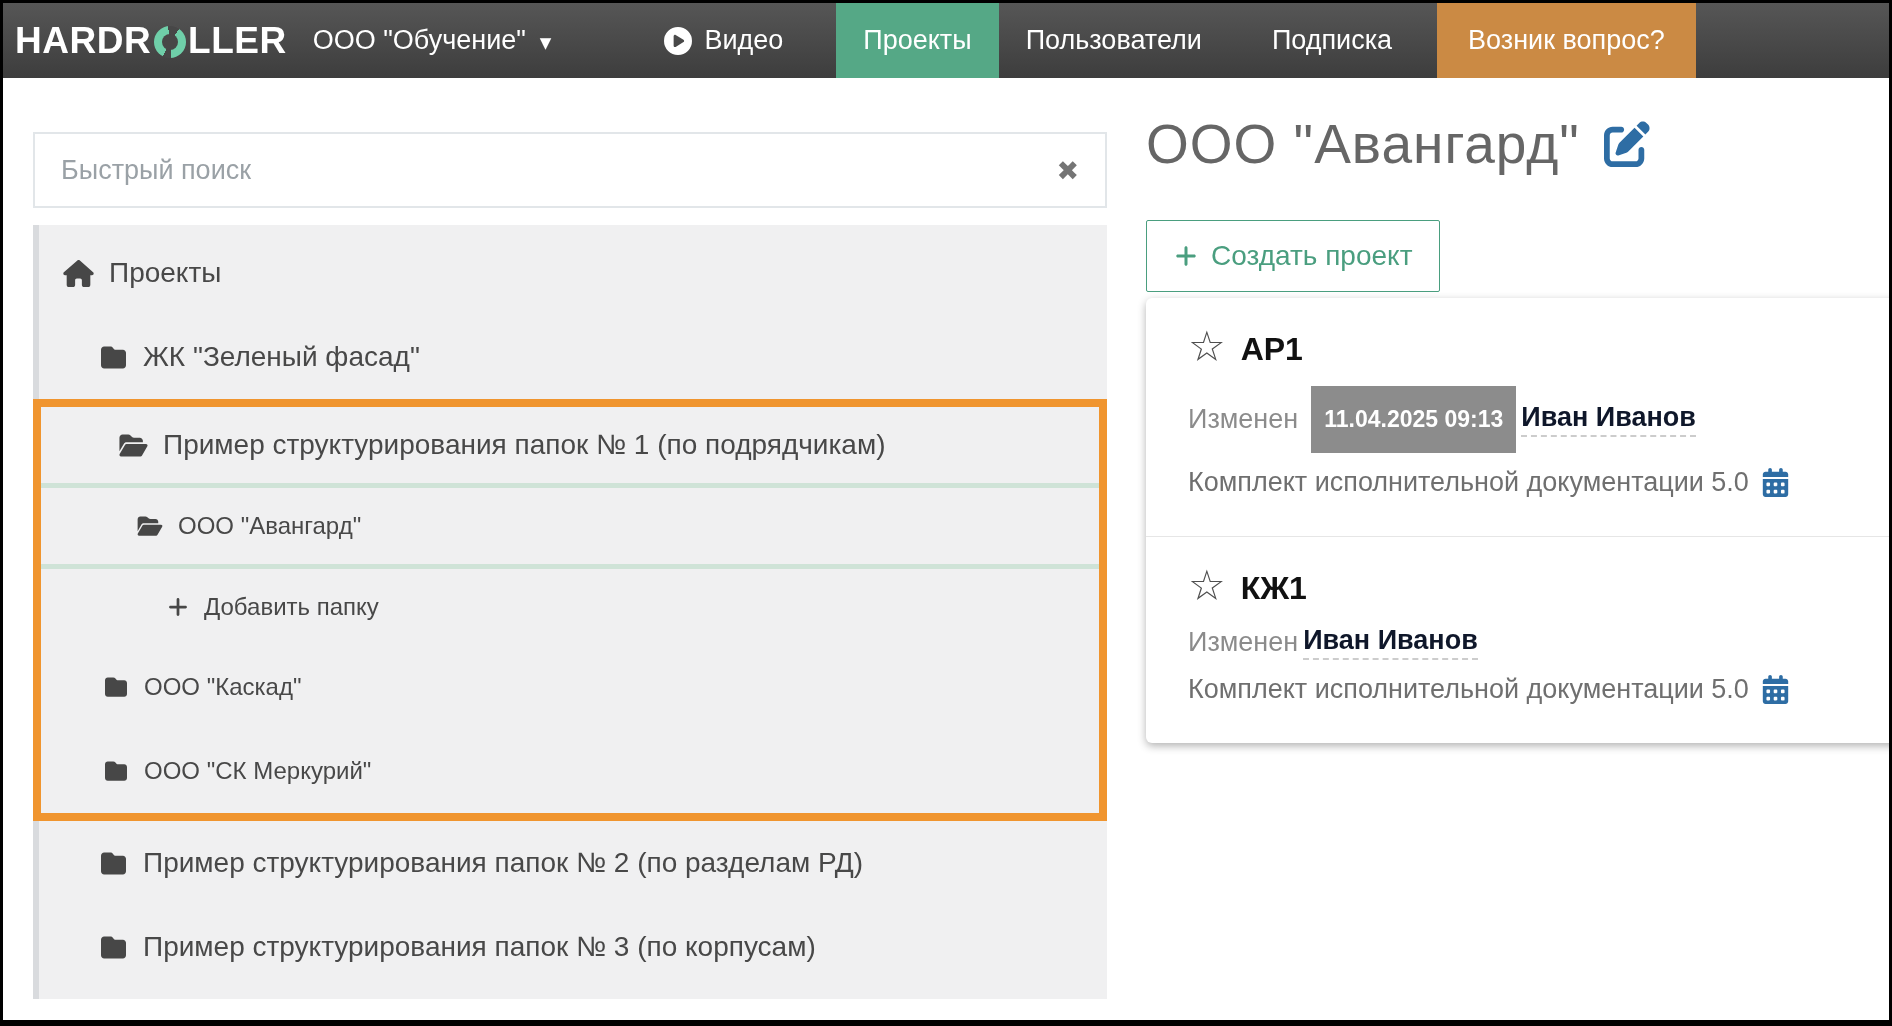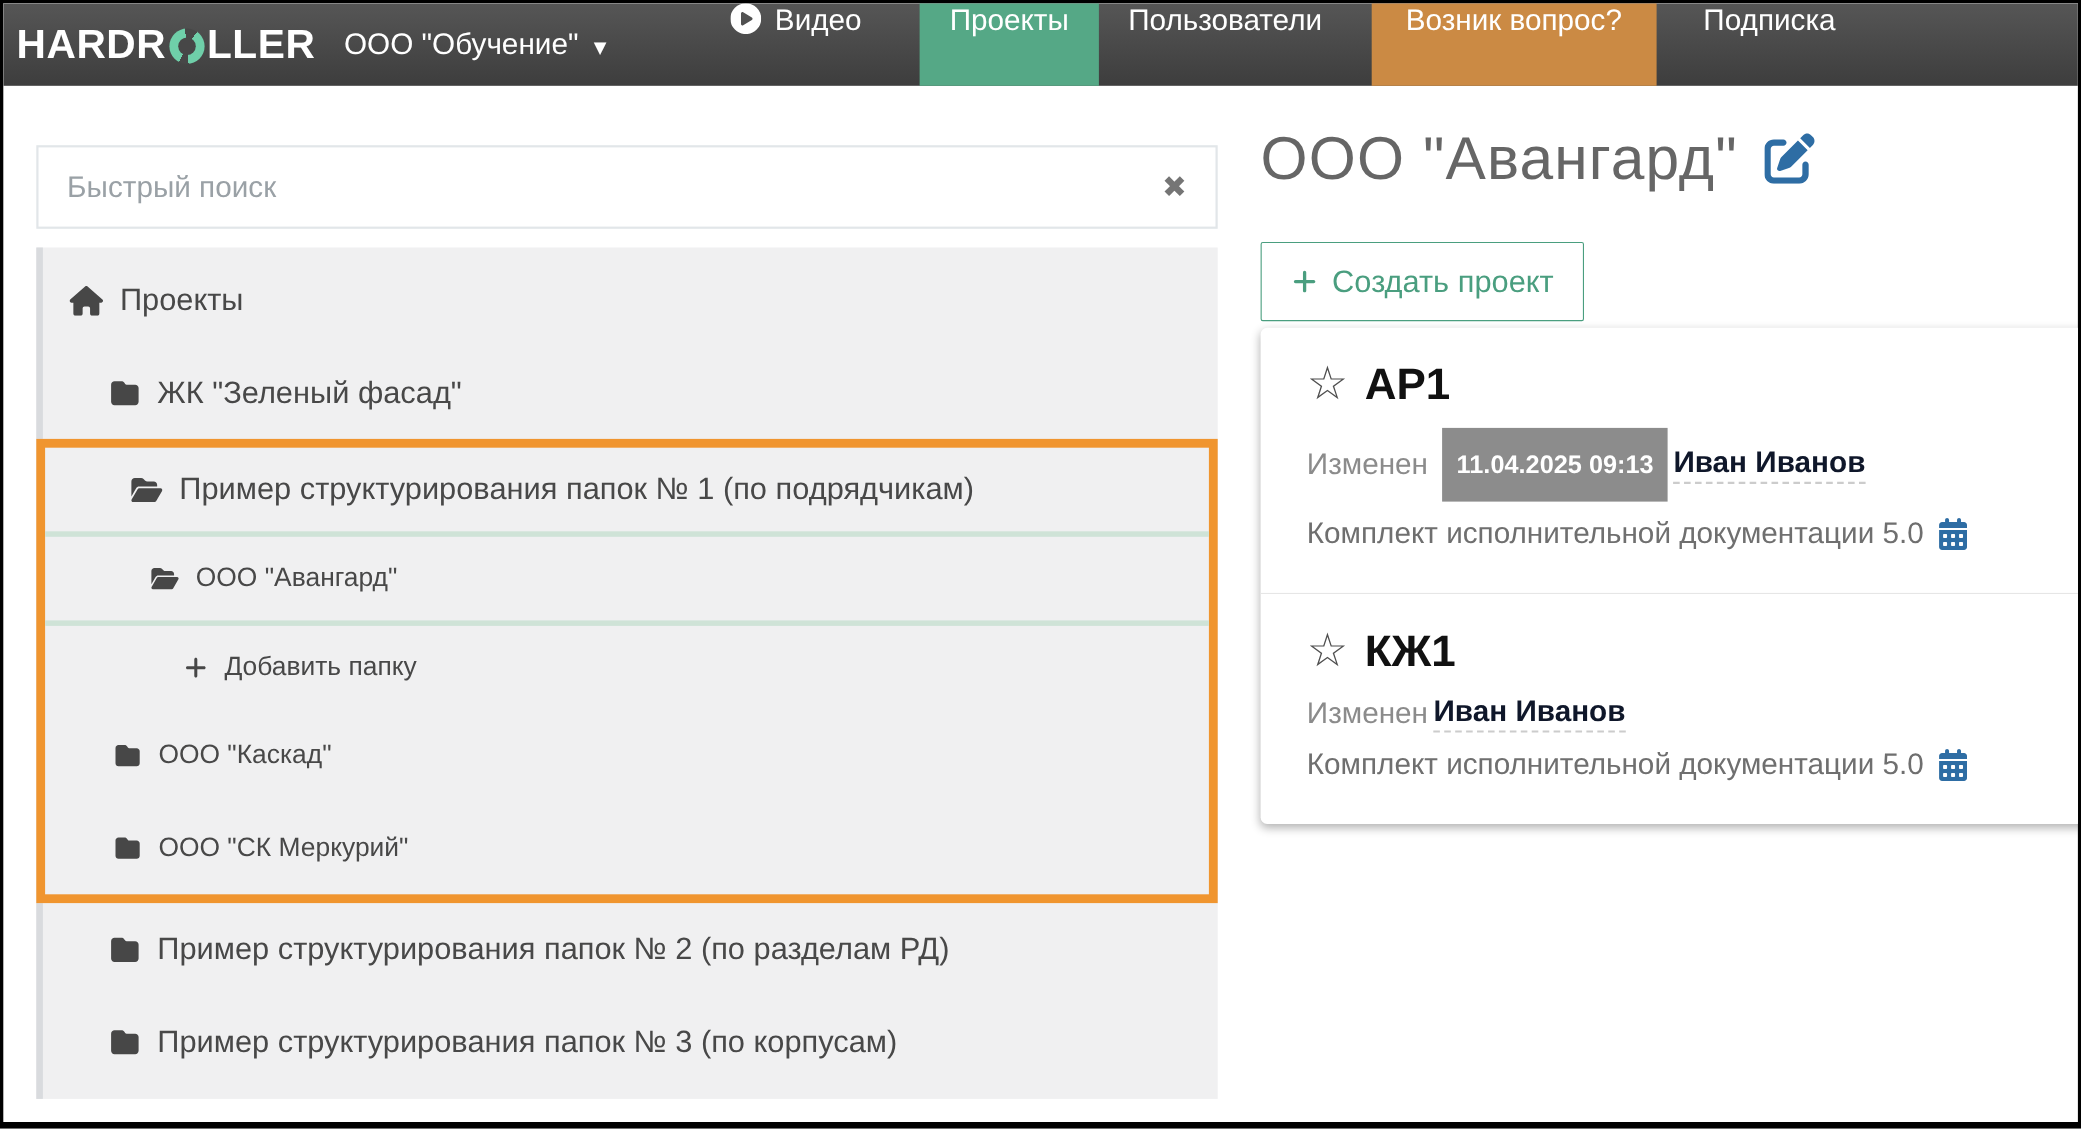--- a/index.html
+++ b/index.html
@@ -34,21 +34,21 @@
   }
   .logo-ring::after {
     content:""; position:absolute; inset:8px; border-radius:50%; background:#474747;
   }
   .nav-org {
     display:flex; align-items:center; gap:14px;
     font-size:27px; padding:0 40px 0 6px; cursor:pointer;
   }
   .nav-org .caret { font-size:15px; padding-top:4px; }
   .nav-item {
-    display:flex; align-items:flex-start;
+    display:flex; align-items:center;
     padding:0 27px; font-size:27px; cursor:pointer; white-space:nowrap;
   }
   .nav-video { gap:12px; margin-left:46px; }
   .nav-video svg { width:28px; height:28px; fill:#fff; }
   .nav-projects { margin-left:26px; background:#55a886; }
   .nav-subscription { margin-left:16px; }
   .nav-help { margin-left:18px; background:#cb8a44; padding:0 31px; }
 
   
   .content { display:flex; align-items:flex-start; }
@@ -118,21 +118,21 @@
   .cards {
     margin-top:6px; margin-right:-14px;
     background:#fff; border-radius:6px;
     box-shadow:0 3px 9px rgba(0,0,0,.3);
     position:relative;
   }
   .card { padding:30px 42px 38px; }
   .card + .card { border-top:1px solid #e6e6e6; }
   .card-name-row { display:flex; align-items:center; }
   .star { font-size:42px; line-height:1; color:#4f4f4f; margin-right:15px; cursor:pointer; position:relative; top:-2px; }
-  .pname { font-size:40px; font-weight:bold; color:#111; cursor:pointer; }
+  .pname { font-size:32px; font-weight:bold; color:#111; cursor:pointer; }
   .meta-row { margin-top:16px; display:flex; align-items:center; font-size:27px; }
   .meta-label { color:#8b8b8b; }
   .badge {
     margin-left:13px; background:#8c8c8c; color:#fff;
     font-size:23px; font-weight:bold; padding:20px 13px; white-space:nowrap;
   }
   .author {
     margin-left:5px; color:#0f172a;
     border-bottom:2px dashed #ccc; padding-bottom:2px; cursor:pointer;font-weight:bold;
   }
@@ -157,25 +157,25 @@
         <path d="M0 256a256 256 0 1 1 512 0A256 256 0 1 1 0 256zM188.3 147.1c-7.6 4.2-12.3 12.3-12.3 20.9V344c0 8.7 4.7 16.7 12.3 20.9s16.8 4.1 24.3-.5l144-88c7.1-4.4 11.5-12.1 11.5-20.5s-4.4-16.1-11.5-20.5l-144-88c-7.4-4.5-16.7-4.7-24.3-.5z"></path>
       </svg>
     <span>Видео</span>
   </div>
   <div class="nav-item nav-projects">
     <span>Проекты</span>
   </div>
   <div class="nav-item">
     <span>Пользователи</span>
   </div>
+  <div class="nav-item nav-subscription">
+    <span>Подписка</span>
+  </div>
   <div class="nav-item nav-help">
     <span>Возник вопрос?</span>
-  </div>
-  <div class="nav-item nav-subscription">
-    <span>Подписка</span>
   </div>
 </header>
 
 <div class="content">
 
   <div class="left-col">
     <div class="searchbox">
       <input type="text" placeholder="Быстрый поиск" style="">
       <span class="search-clear glyph">✖</span>
     </div>

